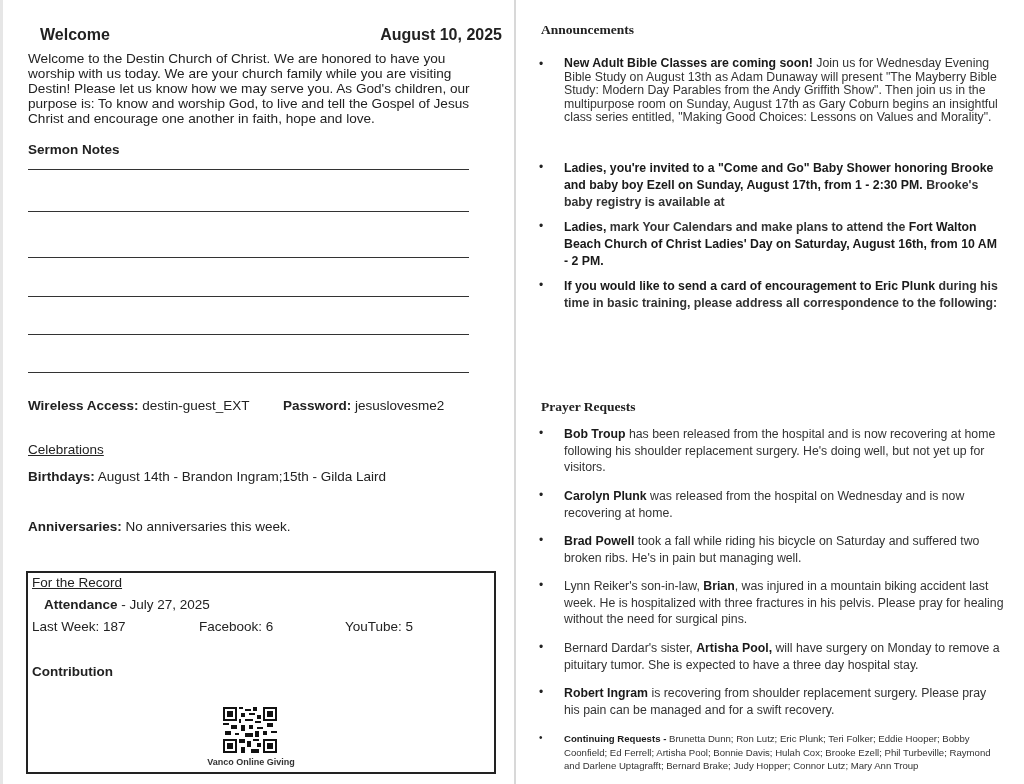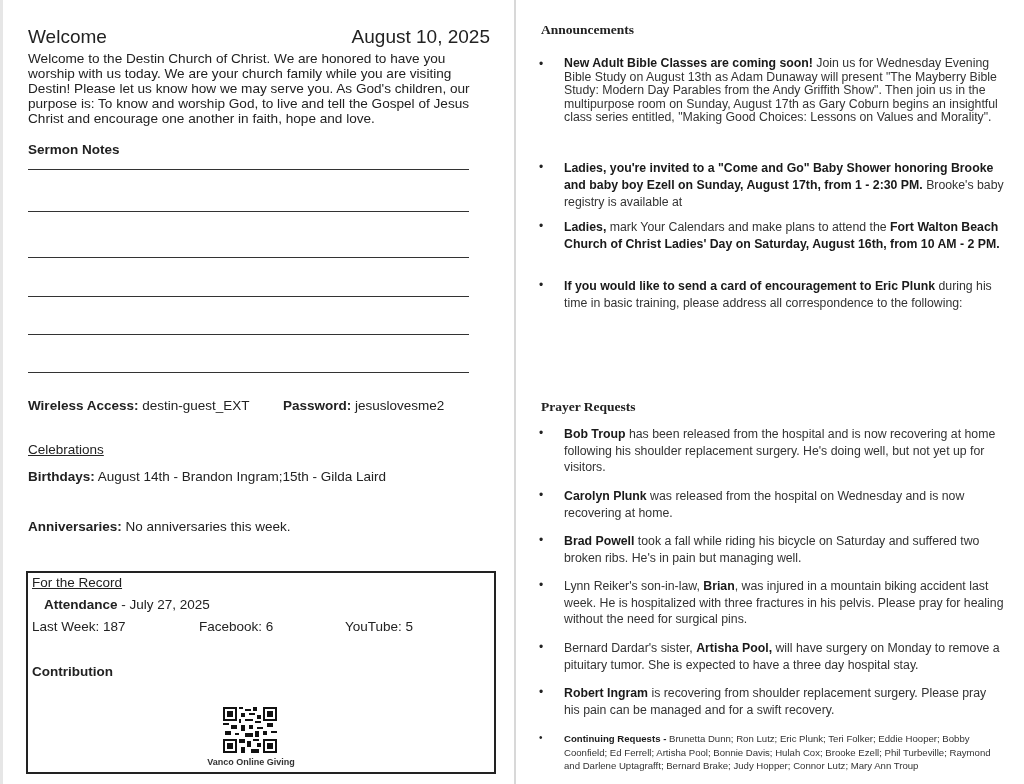--- a/index.html
+++ b/index.html
@@ -5,21 +5,21 @@
   html, body { margin: 0; padding: 0; }
   body {
     width: 1024px; height: 784px; overflow: hidden; background: #ffffff;
     font-family: "Liberation Sans", sans-serif; color: #222222; position: relative;
   }
   .page-edge { position: absolute; left: 0; top: 0; width: 3px; height: 784px; background: #e6e6e6; }
   .divider { position: absolute; left: 514px; top: 0; width: 2px; height: 784px; background: #d8d8d8; }
 
   
   .left { position: absolute; left: 28px; top: 0; width: 462px; }
-  .welcome-head { position: absolute; top: 26px; left: 0; width: 462px; font-size: 19px; font-weight: normal; }
+  .welcome-head { position: absolute; top: 26px; left: 12px; width: 462px; font-size: 16px; font-weight: bold; }
   .welcome-head .date { position: absolute; right: 0; top: 0; }
   .welcome-body { position: absolute; top: 51px; left: 0; width: 462px; font-size: 13.6px; line-height: 15px; }
   .sermon-title { position: absolute; top: 142px; left: 0; font-size: 13.5px; font-weight: bold; }
   .note-line { position: absolute; left: 0; width: 441px; height: 0; border-top: 1.6px solid #333; }
   .wifi { position: absolute; top: 398px; left: 0; font-size: 13.5px; white-space: nowrap; }
   .wifi b { font-weight: bold; }
   .wifi .pw { margin-left: 30px; }
   .celebrations { position: absolute; top: 442px; left: 0; font-size: 13.5px; text-decoration: underline; }
   .birthdays { position: absolute; top: 469px; left: 0; font-size: 13.5px; }
   .anniv { position: absolute; top: 519px; left: 0; font-size: 13.5px; }
@@ -33,21 +33,21 @@
   .qr { position: absolute; left: 195px; top: 134px; width: 54px; height: 46px; }
   .qr-label { position: absolute; left: 0; width: 446px; text-align: center; top: 184px; font-size: 9px; font-weight: bold; color: #333; }
 
   
   .right { position: absolute; left: 541px; top: 0; width: 470px; }
   .sec-title { position: absolute; left: 0; font-size: 13.5px; font-weight: bold; font-family: Liberation Serif, serif; }
   .bullet-item { position: absolute; left: 0; width: 460px; }
   .bullet-dot { position: absolute; left: -2px; top: 0; font-size: 12px; }
   .bullet-text { position: absolute; left: 23px; width: 440px; font-size: 12.3px; line-height: 16.5px; color: #333; }
   .bullet-text.ann { line-height: 13.5px; font-size: 12.3px; }
-  .bullet-text.ann2 { line-height: 17px; font-size: 12.3px; }
+  .bullet-text.ann2 { line-height: 17px; font-size: 12.3px; font-weight: bold; }
   .bullet-text b { color: #1a1a1a; }
   .bullet-text.small { font-size: 9.6px; line-height: 13.5px; }
 </style>
 </head>
 <body>
 
 <div class="page-edge"></div>
 <div class="divider"></div>
 
 <div class="left">

